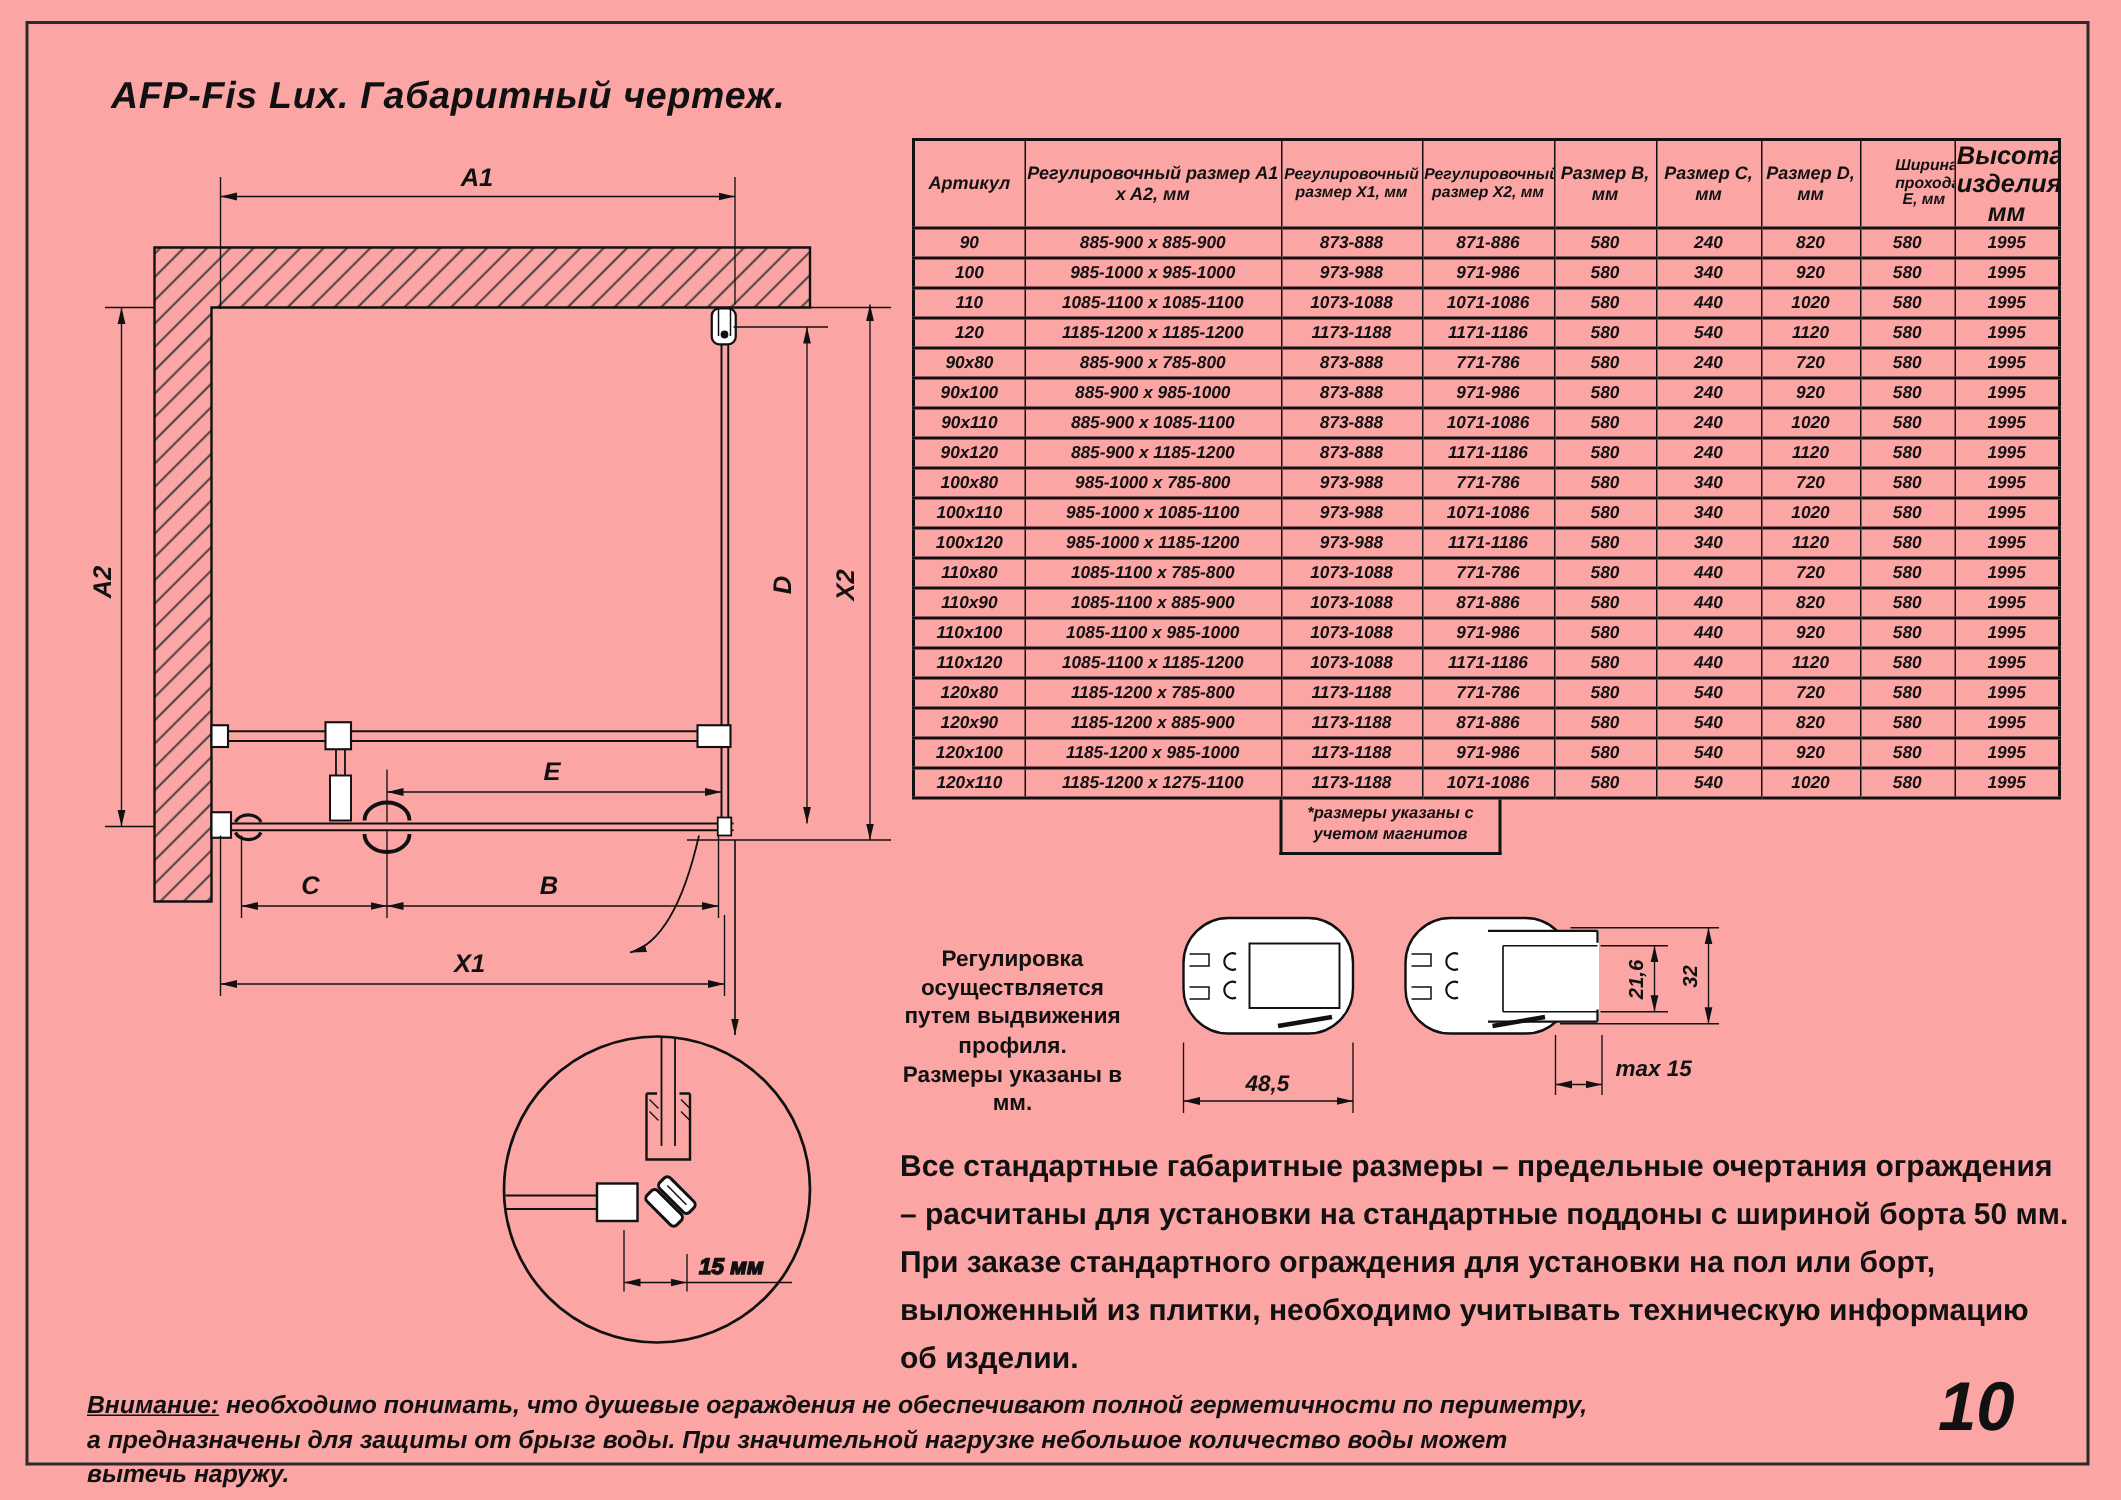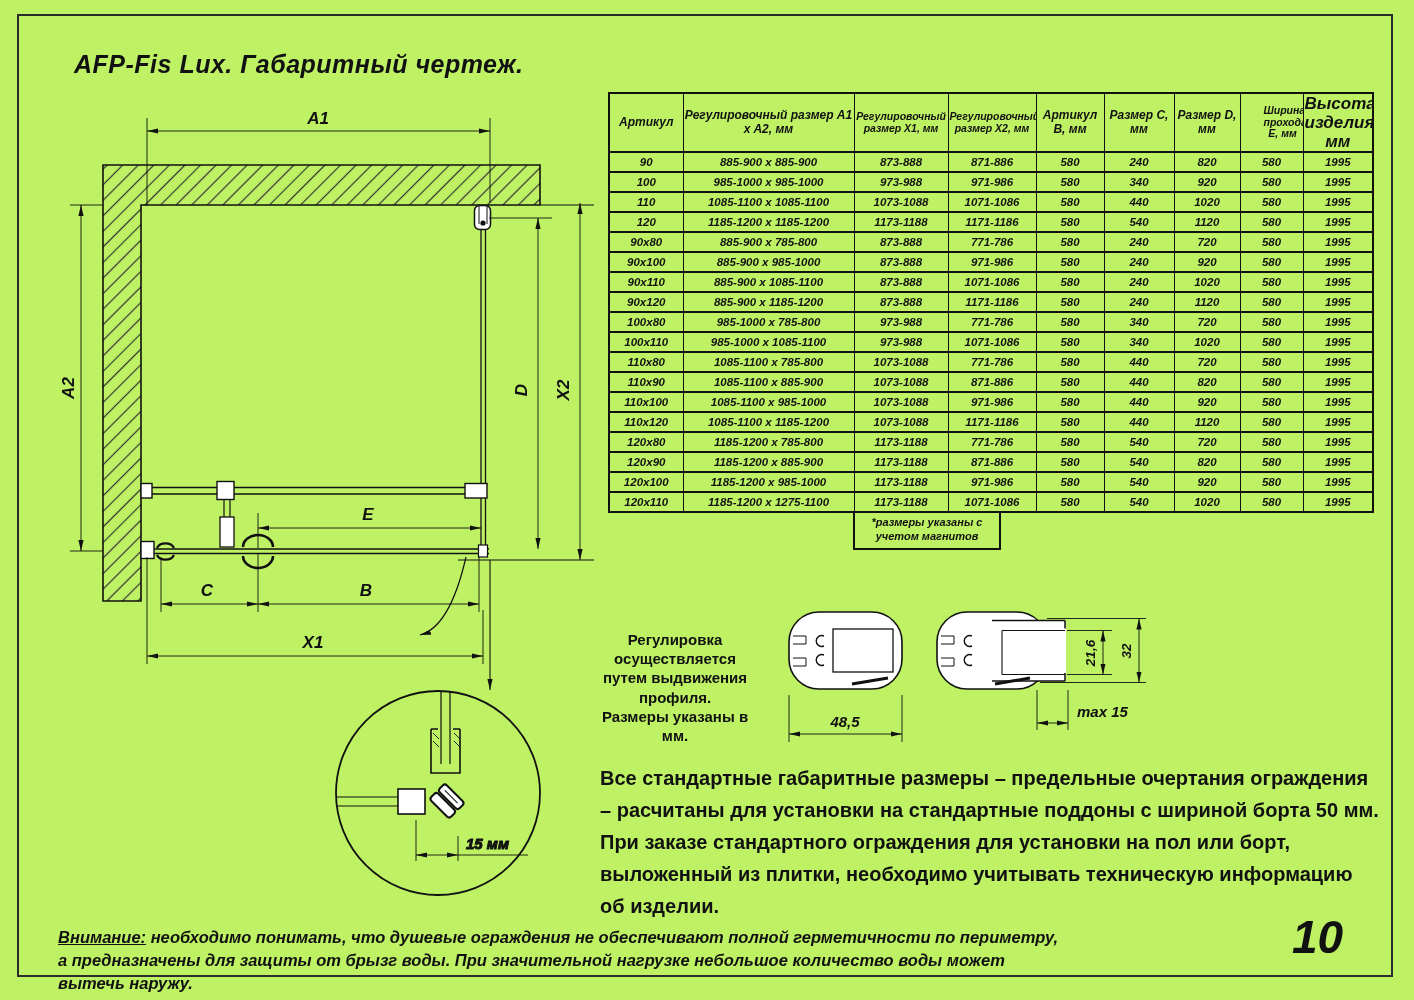--- a/index.html
+++ b/index.html
@@ -1,16 +1,16 @@
 <!DOCTYPE html>
 <html><head>
 <meta charset="utf-8">
 <style>
   html,body{margin:0;padding:0;background:#e8e8e8;}
-  .sheet{position:relative;width:1414px;height:1000px;background:#bef264;overflow:hidden;
+  .sheet{position:relative;width:1414px;height:1000px;background:#fca5a5;overflow:hidden;
          font-family:"Liberation Sans",sans-serif;color:#111;}
   .frame{position:absolute;left:17px;top:14px;width:1376px;height:963px;border:2px solid #2b2b2b;box-sizing:border-box;}
   .title{position:absolute;left:74px;top:50px;font-size:25px;font-weight:bold;font-style:italic;letter-spacing:.5px;}
   svg{position:absolute;overflow:visible;}
   svg text{fill:#111;font-family:"Liberation Sans",sans-serif;font-style:italic;font-weight:bold;}
   text.dim{font-size:17px;text-anchor:middle;}
   text.small{font-size:15px;}
   text.rot{font-size:13.5px;text-anchor:middle;}
 
   .tablewrap{position:absolute;left:608px;top:92px;width:764px;}
@@ -165,21 +165,21 @@
         <col style="width:66px">
           <col style="width:63px">
           <col style="width:70px">
       </colgroup>
       <thead>
           <tr id="thead-row">
             <th>Артикул</th>
             <th>Регулировочный размер A1 x A2, мм</th>
             <th>Регулировочный размер X1, мм</th>
             <th>Регулировочный размер X2, мм</th>
-            <th>Артикул B, мм</th>
+            <th>Размер B, мм</th>
             <th>Размер C, мм</th>
             <th>Размер D, мм</th>
             <th>Ширина прохода E, мм</th>
             <th>Высота изделия, мм</th>
           </tr>
         </thead>
       <tbody id="tbody-rows">
           <tr>
             <td>90</td>
             <td>885-900 x 885-900</td>
@@ -280,20 +280,31 @@
             <td>1995</td>
           </tr>
           <tr>
             <td>100x110</td>
             <td>985-1000 x 1085-1100</td>
             <td>973-988</td>
             <td>1071-1086</td>
             <td>580</td>
             <td>340</td>
             <td>1020</td>
+            <td>580</td>
+            <td>1995</td>
+          </tr>
+          <tr>
+            <td>100x120</td>
+            <td>985-1000 x 1185-1200</td>
+            <td>973-988</td>
+            <td>1171-1186</td>
+            <td>580</td>
+            <td>340</td>
+            <td>1120</td>
             <td>580</td>
             <td>1995</td>
           </tr>
           <tr>
             <td>110x80</td>
             <td>1085-1100 x 785-800</td>
             <td>1073-1088</td>
             <td>771-786</td>
             <td>580</td>
             <td>440</td>

